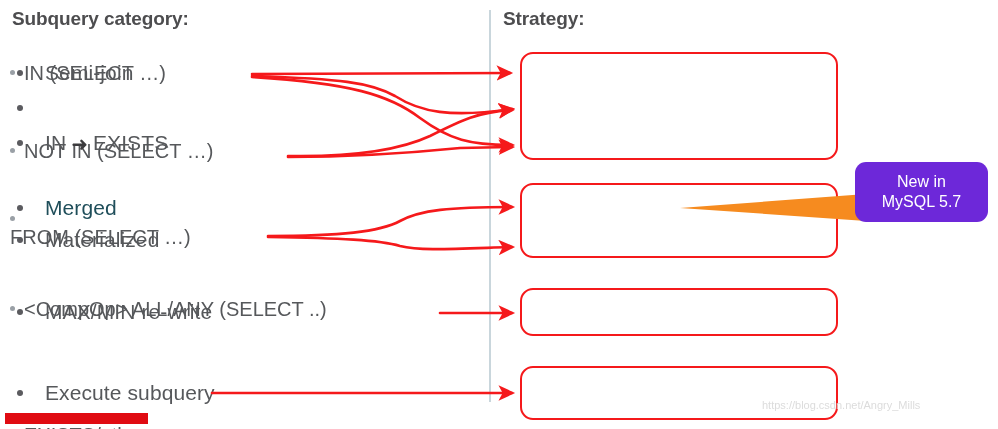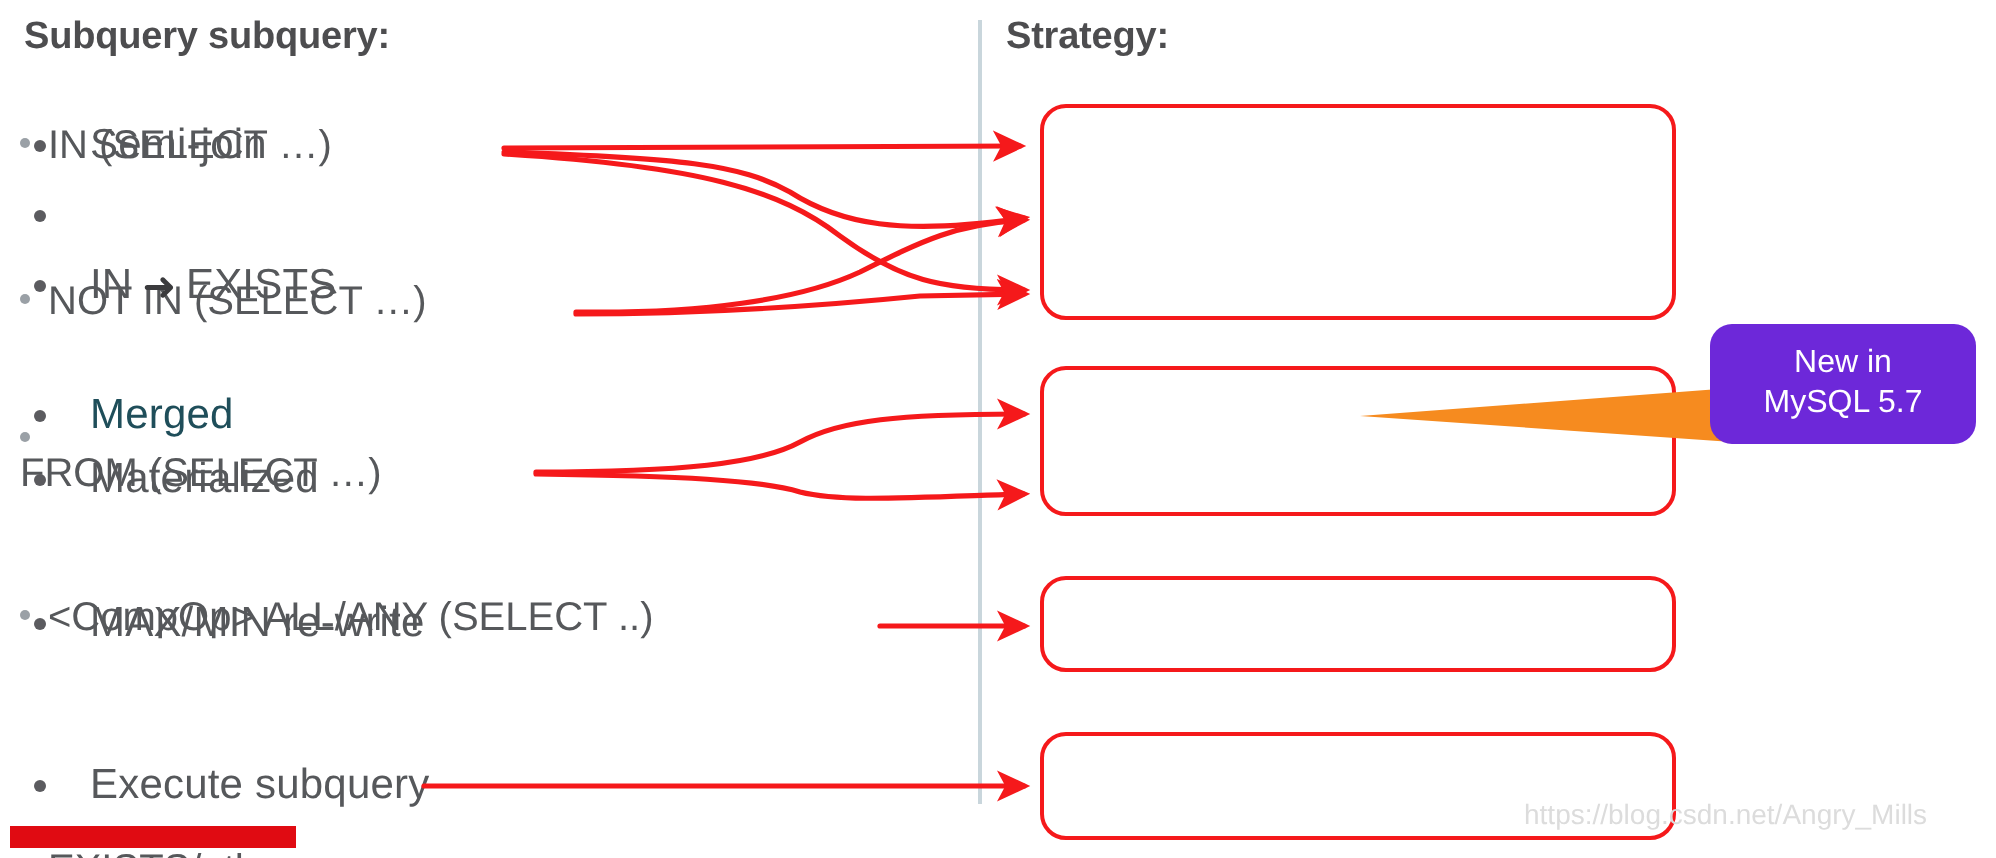--- a/index.html
+++ b/index.html
@@ -132,21 +132,21 @@
     left: 5px;
     top: 413px;
     width: 143px;
     height: 11px;
     background: #e00b12;
   }
   #watermark {
     position: absolute;
     left: 762px;
     top: 399px;
-    font-size: 14px;
+    font-size: 11px;
     color: #dcdcdc;
     white-space: nowrap;
     z-index: 6;
   }
 
   
   #wires {
     position: absolute;
     left: 0;
     top: 0;
@@ -165,21 +165,21 @@
     z-index: 3;
   }
 </style>
 </head>
 <body>
 
 <div id="slide">
 
   <div id="divider"></div>
 
-  <div class="heading" id="heading-left">Subquery subquery:</div>
+  <div class="heading" id="heading-left">Subquery category:</div>
   <div class="heading" id="heading-right">Strategy:</div>
 
   <div id="category-list">
       <div class="cat-item" style="top: 62px;">
         <span class="cat-bullet"></span>
         <span>IN (SELECT …)</span>
       </div>
       <div class="cat-item" style="top: 140px;">
         <span class="cat-bullet"></span>
         <span>NOT IN (SELECT …)</span>

